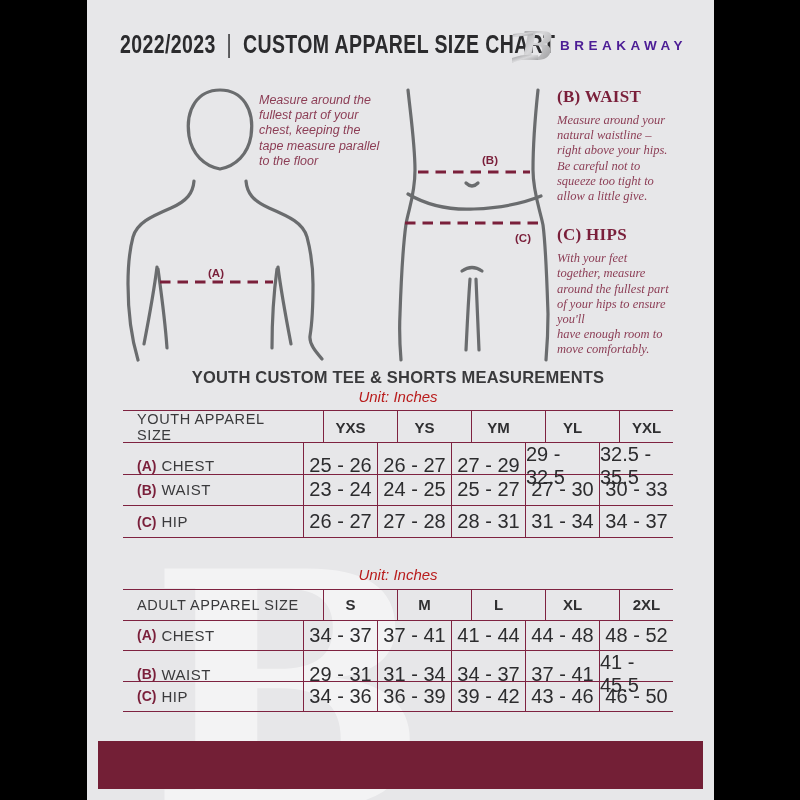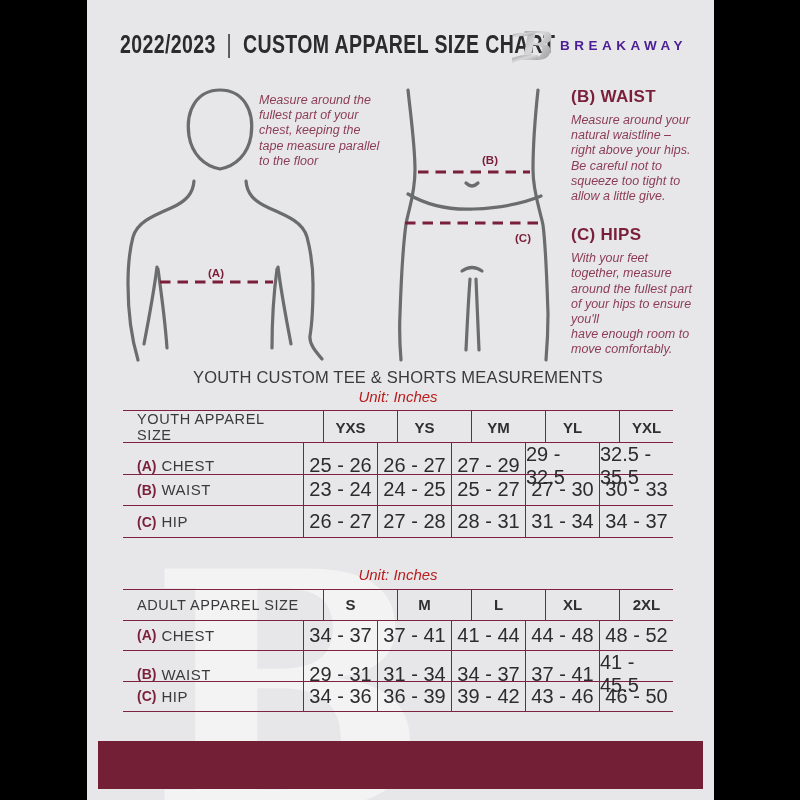--- a/index.html
+++ b/index.html
@@ -14,31 +14,31 @@
   .doc-title{position:absolute;left:33px;top:30px;font-size:25px;font-weight:bold;color:#2b2b2d;
              white-space:nowrap;transform:scaleX(0.78);transform-origin:left center;letter-spacing:0.5px;}
   .doc-title .sep{font-weight:normal;color:#3a3a3c;margin:0 14px;}
   .brandbox{position:absolute;left:424px;top:22px;display:flex;align-items:center;}
   .brand-txt{font-size:13.5px;font-weight:bold;letter-spacing:4.5px;color:#4c1d95;margin-left:7px;}
 
   
   .g-head{font-size:17px;font-weight:bold;color:#7a1f3a;letter-spacing:0.3px;}
   .g-body{font-size:12.5px;font-style:italic;color:#8c3d55;line-height:15.2px;white-space:pre-line;margin-top:6px;}
   .chest-col{position:absolute;left:172px;top:87px;width:140px;}
-  .right-col{position:absolute;left:484px;top:87px;width:150px;}
+  .right-col{position:absolute;left:470px;top:87px;width:150px;font-family:Liberation Serif, serif;}
   .right-col .g-head.second{margin-top:21px;}
 
   figure{margin:0;padding:0;position:absolute;}
   .fig-upper{left:39px;top:86px;}
   .fig-lower{left:309px;top:86px;}
   .marker{font-size:11.5px;font-weight:bold;fill:#7a1f3a;font-family:"Liberation Sans",sans-serif;}
 
   
   .sec-title{position:absolute;left:36px;width:550px;text-align:center;font-size:16.5px;
-             font-weight:normal;color:#3a3a3c;letter-spacing:0.2px;}
+             font-weight:bold;color:#3a3a3c;letter-spacing:0.2px;}
   .sec-unit{position:absolute;left:36px;width:550px;text-align:center;font-size:15px;
             font-style:italic;color:#b91c1c;}
 
   
   .szt{position:absolute;left:36px;width:550px;}
   .tr{display:grid;grid-template-columns:180px repeat(5,74px);border-bottom:1.5px solid #7e2240;}
   .tr.first{border-top:1.5px solid #7e2240;}
   .tc{display:flex;align-items:center;justify-content:center;}
   .tc.left{justify-content:flex-start;padding-left:14px;}
   .tc.bord{border-left:1.5px solid #7e2240;}

